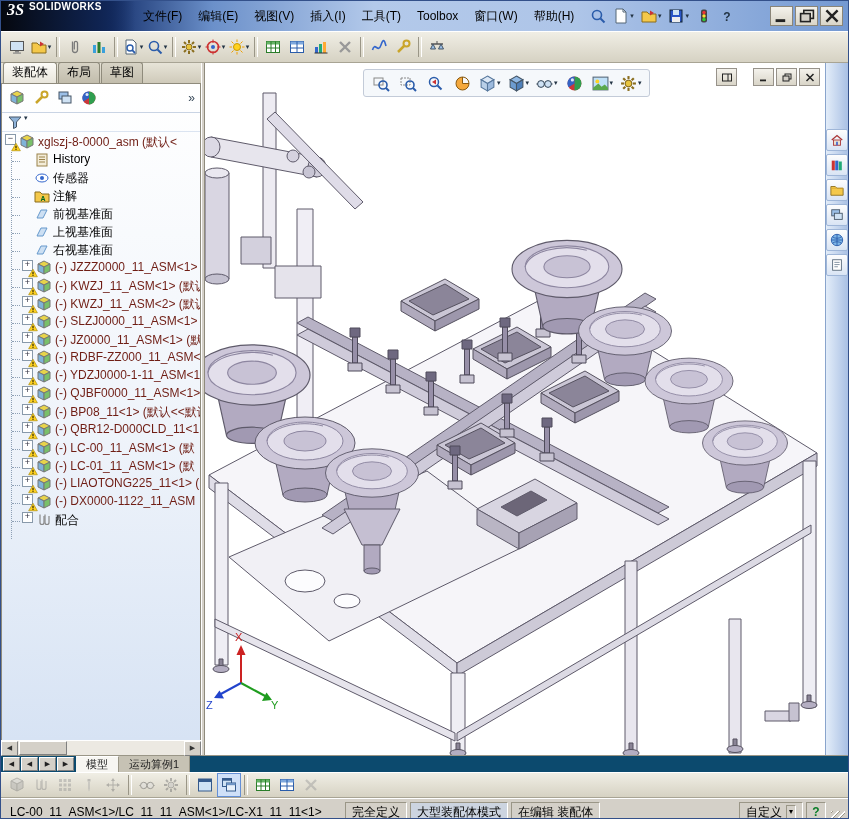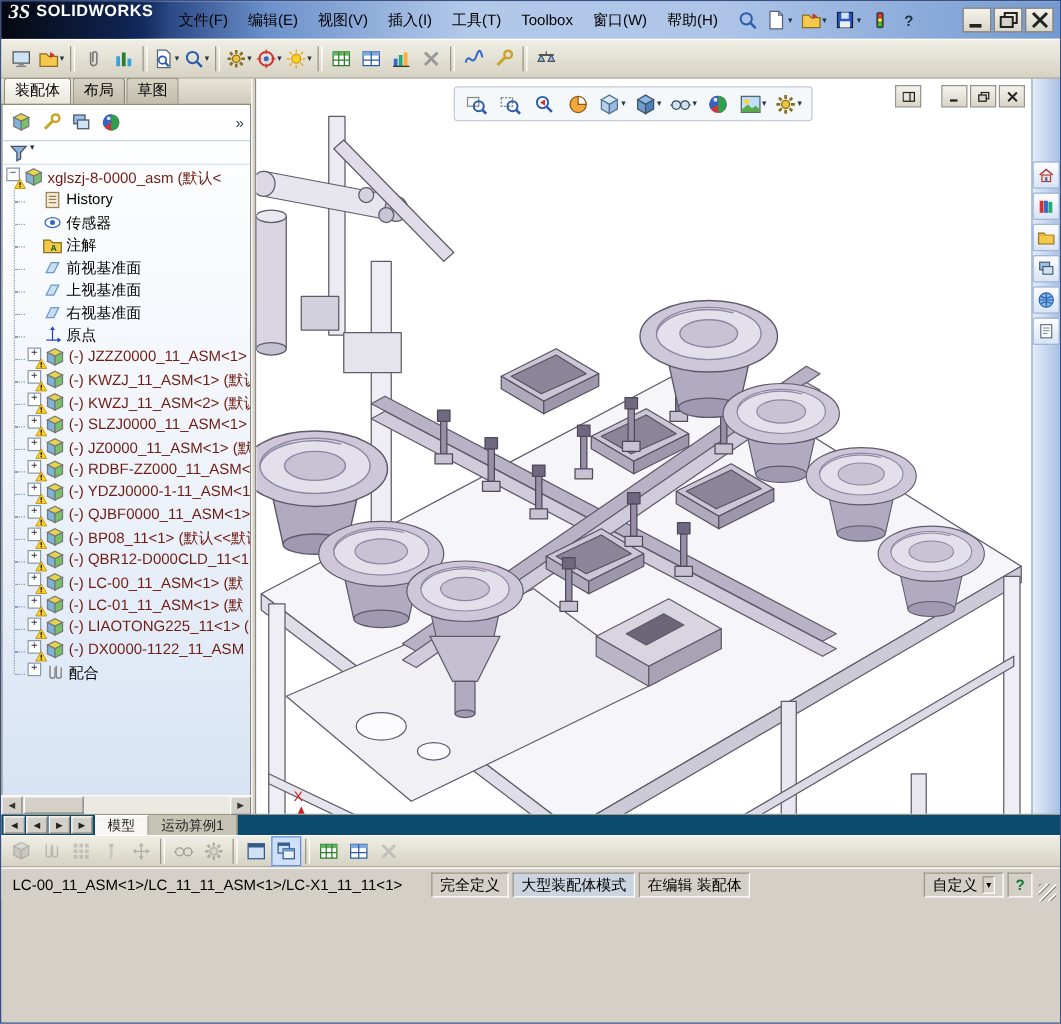--- a/index.html
+++ b/index.html
@@ -4,21 +4,21 @@
 <style>
   html,body{margin:0;padding:0;background:#777;}
   #window{position:relative;width:849px;height:819px;background:#d4d0c8;overflow:hidden;
     font-family:"Liberation Sans",sans-serif;border:1px solid #33508a;box-sizing:border-box;}
   
   #titlebar{height:30px;display:flex;align-items:center;
     background:linear-gradient(90deg,#0a1b45 0%,#17326e 13%,#6b90ca 25%,#b3c9ea 44%,#aec5e8 68%,#7499d2 100%);}
   #logo{width:134px;height:30px;display:flex;align-items:flex-start;padding-left:6px;box-sizing:border-box;
     background:linear-gradient(90deg,#05080f,#0f2350 72%,rgba(15,35,80,0));color:#fff;}
   #logo-prefix{font-family:"Liberation Serif",serif;font-style:italic;font-weight:bold;font-size:16px;margin-right:5px;}
-  #logo-text{font-weight:bold;font-size:13px;letter-spacing:.4px;}
+  #logo-text{font-weight:bold;font-size:10px;letter-spacing:.4px;}
   #menubar{display:flex;height:100%;align-items:center;}
   .menu-item{padding:0 8px;font-size:12px;color:#000;line-height:30px;cursor:default;white-space:nowrap;}
   #quickbar{display:flex;align-items:center;gap:3px;margin-left:6px;}
   .qbtn{display:flex;align-items:center;height:22px;padding:0 2px;}
   #winbtns{margin-left:auto;display:flex;gap:2px;padding-right:5px;}
   .wbtn{width:21px;height:18px;display:flex;align-items:center;justify-content:center;
     background:linear-gradient(#f4f2ec,#d9d5c8);border:1px solid #8a8578;}
   .wbtn svg{width:10px;height:9px;}
   
   .hbar{background:linear-gradient(#f0eee5,#d6d2c3);border-top:1px solid #fff;border-bottom:1px solid #a8a494;
@@ -26,21 +26,21 @@
   #toolbar-top{height:30px;}
   #toolbar-bottom{height:24px;}
   .tbtn{display:flex;align-items:center;justify-content:center;min-width:22px;height:22px;border:1px solid transparent;}
   .tbtn.disabled{filter:grayscale(1);opacity:.45;}
   .tbtn.pressed{background:#cfe0f8;border:1px solid #638fd6;}
   .tsep{width:2px;height:20px;margin:0 3px;border-left:1px solid #9a9687;border-right:1px solid #fff;}
   .icn{display:flex;}
   .icn svg{width:16px;height:16px;display:block;}
   .dd::after{content:"▾";font-size:7px;color:#234;margin-left:1px;}
   
-  #main{display:flex;height:588px;}
+  #main{display:flex;height:692px;}
   
   #left-panel{width:200px;display:flex;flex-direction:column;background:#d6d2c3;box-sizing:border-box;}
   #panel-tabs{height:20px;display:flex;align-items:flex-end;gap:1px;padding-left:2px;
     background:linear-gradient(#e7e4d8,#cfcaba);}
   .ptab{font-size:12px;padding:1px 8px 2px;border:1px solid #8f8b7c;border-bottom:none;
     border-radius:3px 3px 0 0;background:linear-gradient(#d7d3c5,#c2bdac);white-space:nowrap;}
   .ptab.active{background:linear-gradient(#fcfbf7,#e9e6dc);}
   #panel-body{flex:1;border:1px solid #8f8b7c;border-bottom:none;display:flex;flex-direction:column;overflow:hidden;
     background:linear-gradient(#ffffff,#eef3fa 55%,#d7e3f4);}
   #panel-header{height:24px;display:flex;align-items:center;gap:4px;padding:2px 5px;border-bottom:1px solid #c9d4e4;}
@@ -491,28 +491,20 @@
                 </svg></span>
               <span class="tlabel">上视基准面</span>
             </div>
             <div class="trow">
               <span class="exp none"></span>
               <span class="ticon"><svg viewBox="0 0 16 16">
                   <polygon points="3,12 7,4 13,4 9,12" fill="rgba(150,190,230,.45)" stroke="#69c"></polygon>
                 </svg></span>
               <span class="tlabel">右视基准面</span>
             </div>
-            <div class="trow">
-              <span class="exp none"></span>
-              <span class="ticon"><svg viewBox="0 0 16 16">
-                  <path d="M8 3v9M3 12h10" stroke="#24c"></path>
-                  <path d="M8 1l-2 3h4zM15 12l-3-2v4z" fill="#24c"></path>
-                </svg></span>
-              <span class="tlabel">原点</span>
-            </div>
             <div class="trow comp">
               <span class="exp plus"></span>
               <span class="ticon"><svg viewBox="0 0 16 16">
                   <polygon points="8,1 14,4 8,7 2,4" fill="#e8d44a" stroke="#777"></polygon>
                   <polygon points="2,4 8,7 8,14 2,11" fill="#7fb3d9" stroke="#777"></polygon>
                   <polygon points="14,4 8,7 8,14 14,11" fill="#79c06a" stroke="#777"></polygon>
                 </svg><span class="warnov"><svg viewBox="0 0 16 16">
                     <polygon points="8,2 15,14 1,14" fill="#ffd21f" stroke="#a80"></polygon>
                     <rect x="7.2" y="6" width="1.6" height="4" fill="#000"></rect>
                     <rect x="7.2" y="11" width="1.6" height="1.6" fill="#000"></rect>

